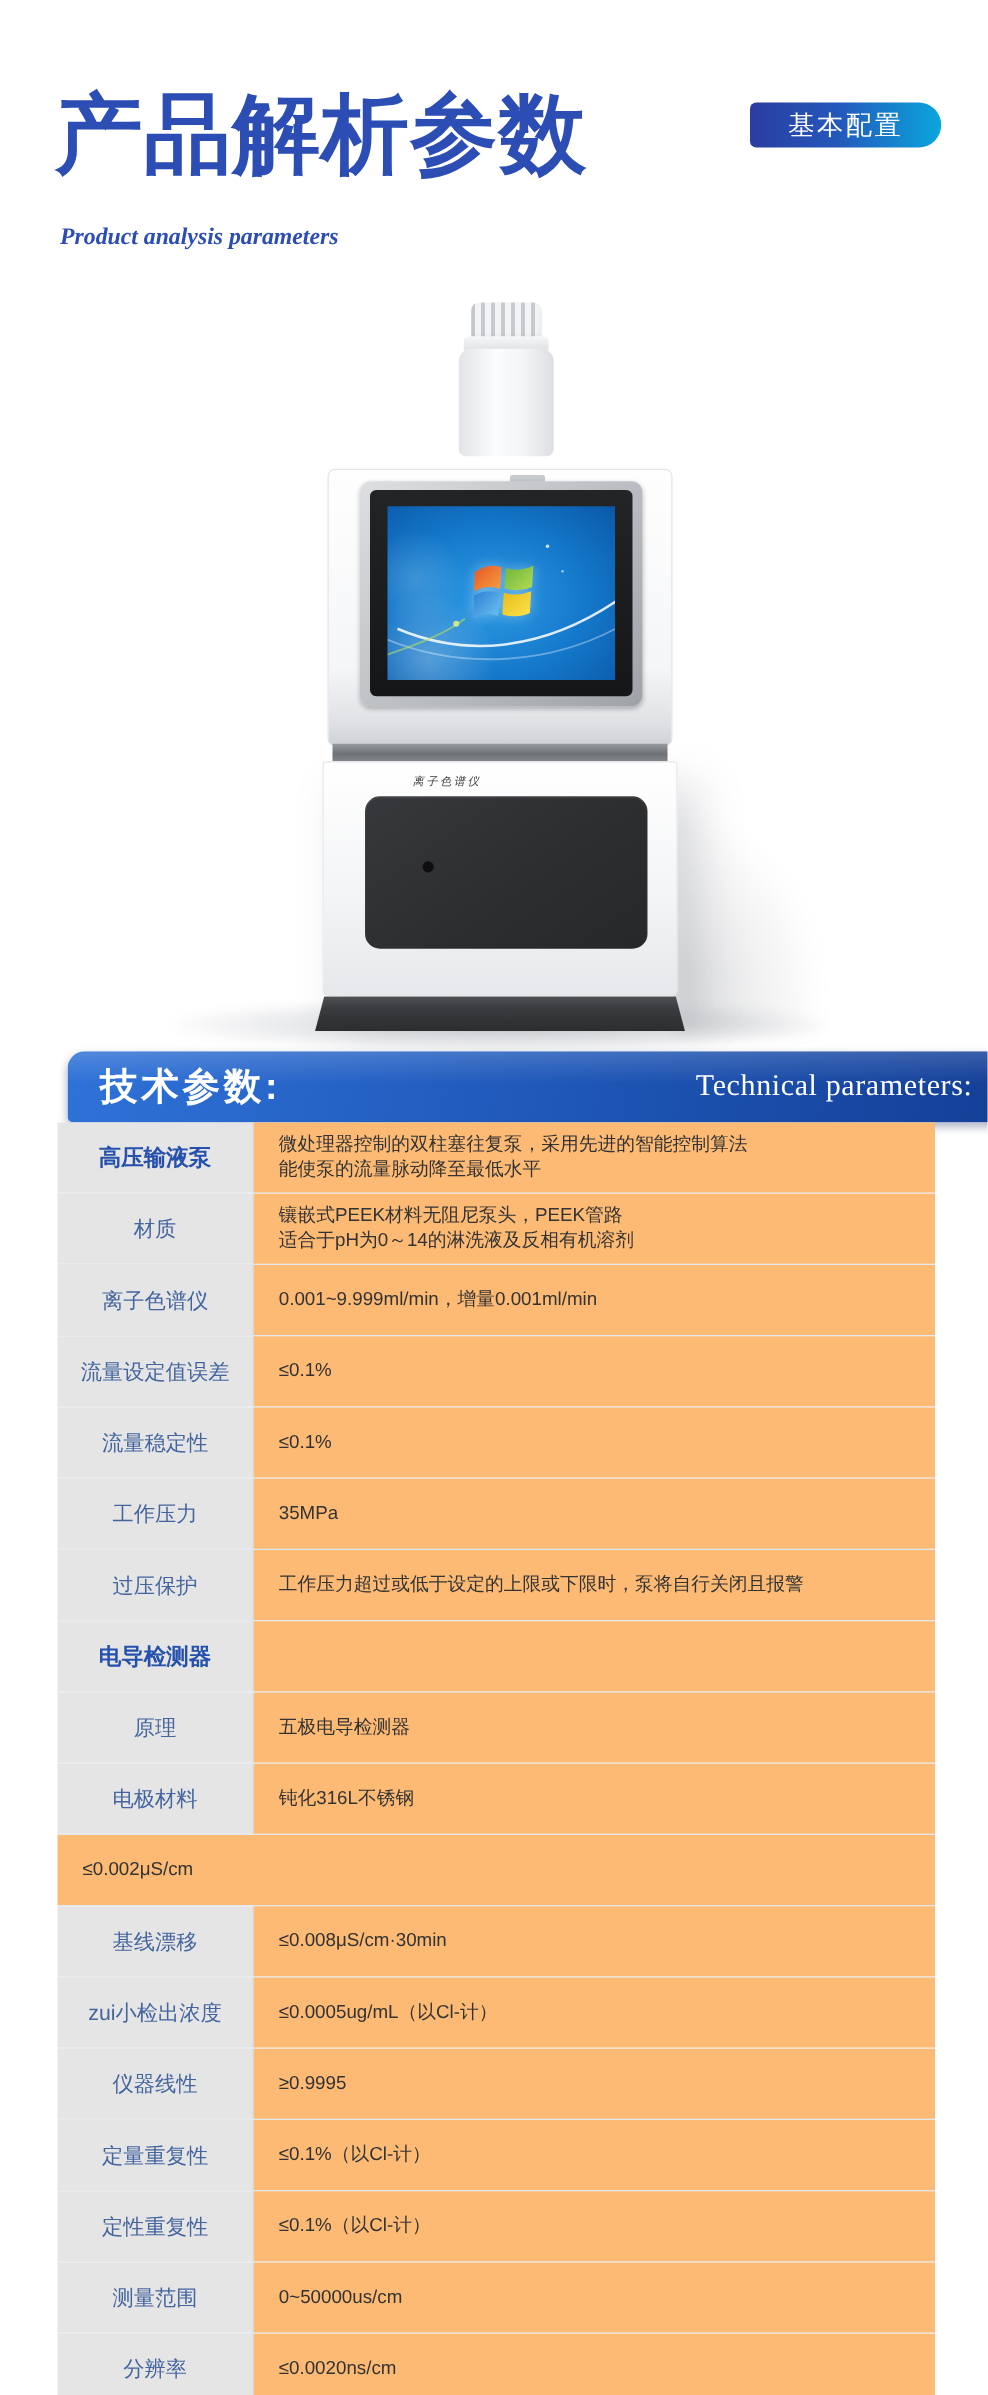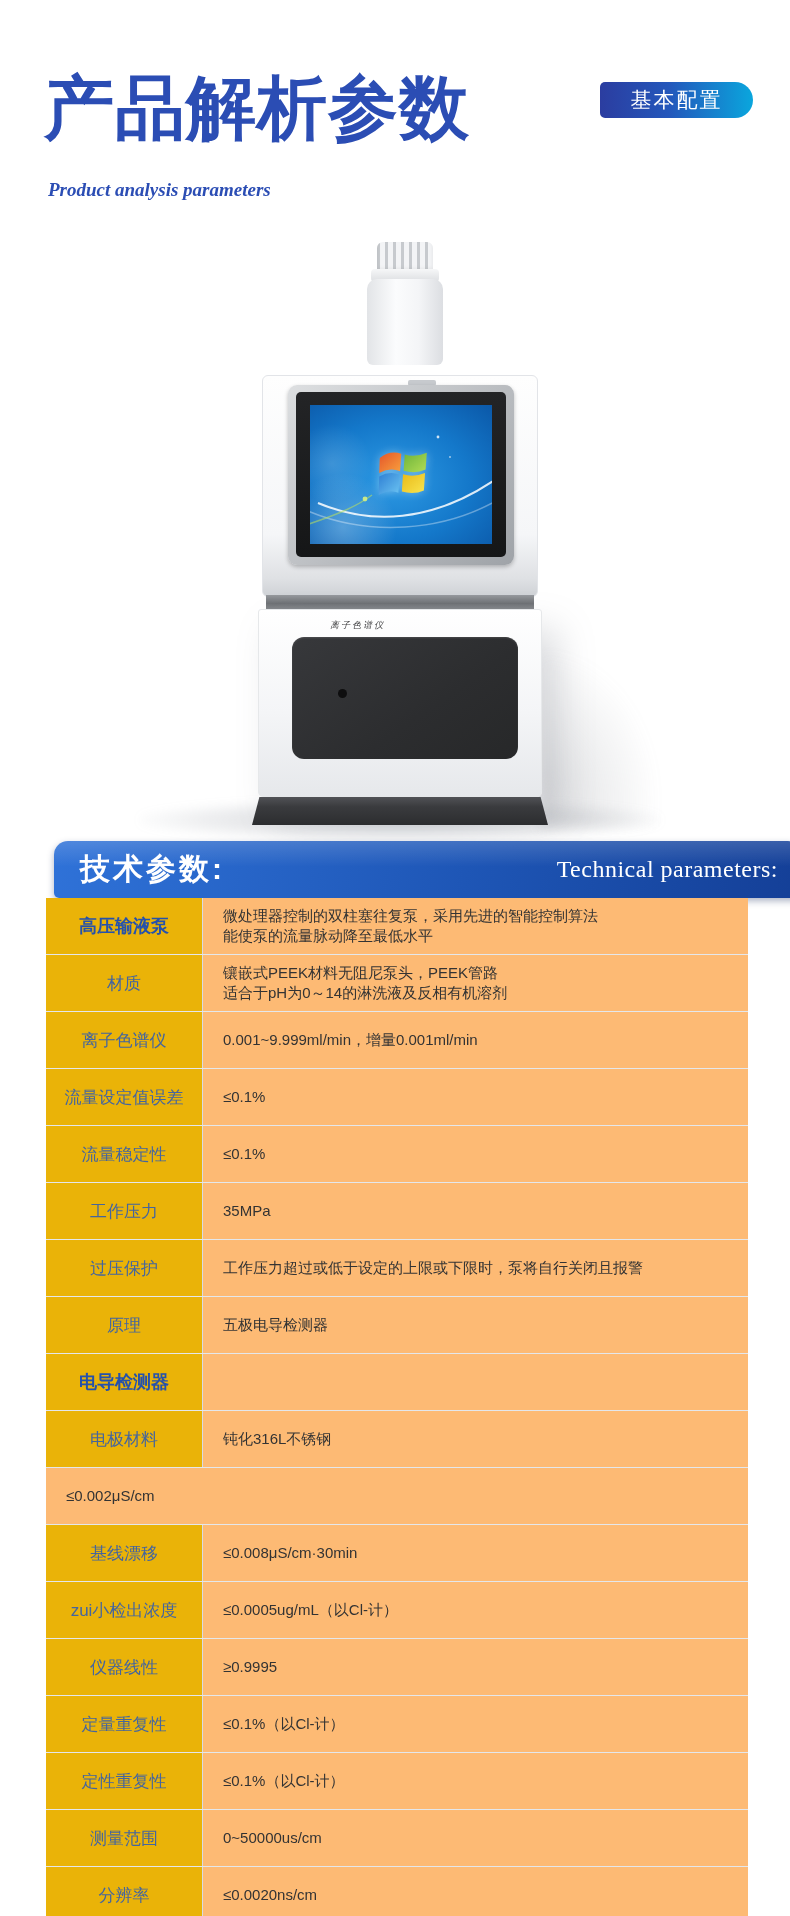--- a/index.html
+++ b/index.html
@@ -122,21 +122,21 @@
   }
   .tech-header-zh{font-size:30px;font-weight:700;letter-spacing:3px;
     font-family:"Liberation Sans",sans-serif;}
   .tech-header-en{font-size:24px;font-family:"Liberation Serif",serif;letter-spacing:.5px;}
   .spec-table{
     position:absolute;left:46px;top:898px;width:702px;
   }
   .trow{display:flex;min-height:56px;border-top:1px solid #e4e7eb;}
   .trow:first-child{border-top:none;}
   .tlabel{
-    width:157px;flex:0 0 157px;background:#eab308;border-right:1px solid #d8dce2;
+    width:157px;flex:0 0 157px;background:#e5e5e5;border-right:1px solid #d8dce2;
     display:flex;align-items:center;justify-content:center;text-align:center;
     font-size:17px;color:#44659f;padding:4px 13px;box-sizing:border-box;
   }
   .trow.section .tlabel{font-weight:700;font-size:18px;color:#2551ac;}
   .tvalue{
     flex:1;display:flex;align-items:center;background:#fdba74;
     font-size:15px;color:#333333;line-height:20px;white-space:pre-line;
     padding:6px 16px 6px 20px;box-sizing:border-box;
   }
 </style>
@@ -237,29 +237,29 @@
         <div class="tvalue">≤0.1%</div>
       </div>
       <div class="trow">
         <div class="tlabel">工作压力</div>
         <div class="tvalue">35MPa</div>
       </div>
       <div class="trow">
         <div class="tlabel">过压保护</div>
         <div class="tvalue">工作压力超过或低于设定的上限或下限时，泵将自行关闭且报警</div>
       </div>
-      <div class="trow">
-        <div class="tlabel">原理</div>
-        <div class="tvalue">五极电导检测器</div>
-      </div>
       <div class="trow section">
         <div class="tlabel">电导检测器</div>
         <div class="tvalue"></div>
       </div>
       <div class="trow">
+        <div class="tlabel">原理</div>
+        <div class="tvalue">五极电导检测器</div>
+      </div>
+      <div class="trow">
         <div class="tlabel">电极材料</div>
         <div class="tvalue">钝化316L不锈钢</div>
       </div>
       <div class="trow">
         <div class="tvalue">≤0.002μS/cm</div>
       </div>
       <div class="trow">
         <div class="tlabel">基线漂移</div>
         <div class="tvalue">≤0.008μS/cm·30min</div>
       </div>

